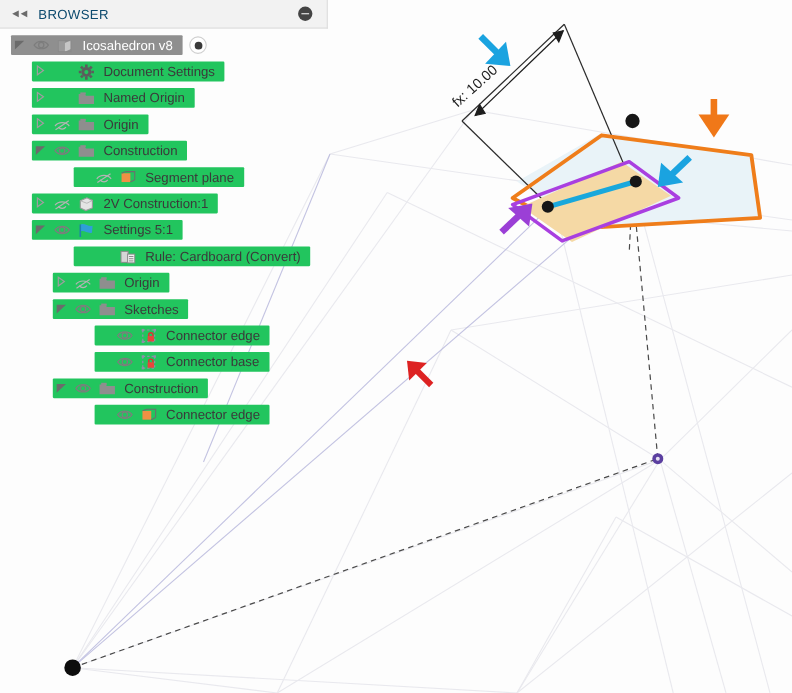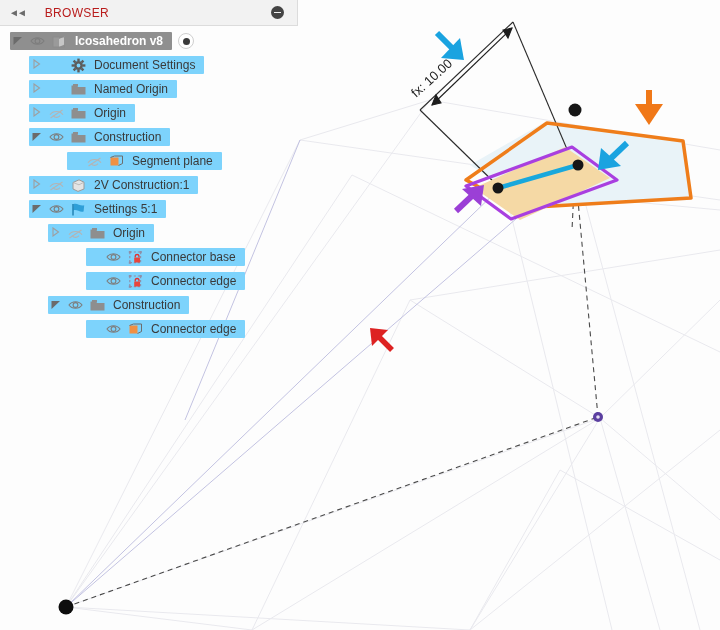--- a/index.html
+++ b/index.html
@@ -46,23 +46,23 @@
   }
   #browser-header .collapse-arrows {
     margin-left: 9px;
     font-size: 10px;
     color: #6b6b6b;
     letter-spacing: -2px;
     line-height: 1;
     user-select: none;
   }
   #browser-header .title {
-    margin-left: 20px;
+    margin-left: 10px;
     font-size: 12px;
-    color: #b91c1c;
+    color: #0c4a6e;
     letter-spacing: 0.3px;
   }
   #browser-header .minimize {
     position: absolute;
     right: 13px; top: 6px;
     width: 13px; height: 13px;
     border-radius: 50%;
     background: #444;
     display: flex;
     align-items: center;
@@ -82,28 +82,28 @@
     height: 24px;
     display: flex;
     align-items: center;
     position: relative;
     white-space: nowrap;
   }
   .row-chip {
     display: inline-flex;
     align-items: center;
     height: 18px;
-    background: #7dd3fc;
+    background: #22c55e;
     border-radius: 1px;
     padding-right: 7px;
   }
   .row-chip.selected {
     background: #8f8f8f;
   }
-  .row-chip.selected .label { color: #ffffff; font-weight: bold; }
+  .row-chip.selected .label { color: #ffffff; font-weight: normal; }
 
   .twisty {
     width: 16px;
     flex: 0 0 16px;
     text-align: center;
     font-size: 9px;
     color: #9a9a9a;
     line-height: 1;
     user-select: none;
   }
@@ -404,70 +404,104 @@
           </span>
           <span class="nicon">
             <svg width="15" height="15" viewBox="0 0 15 15">
               <use href="#ic-connector"></use>
             </svg>
           </span>
           <span class="label">Settings 5:1</span>
         </span>
       </div>
       <div class="node-row">
+        <span class="ind" style="width: 67px;"></span>
+        <span class="row-chip">
+          <span class="twisty"></span>
+          <span class="eye"></span>
+          <span class="nicon">
+            <svg width="15" height="15" viewBox="0 0 15 15">
+              <use href="#ic-rule"></use>
+            </svg>
+          </span>
+          <span class="label">Rule: Cardboard (Convert)</span>
+        </span>
+      </div>
+      <div class="node-row">
         <span class="ind" style="width: 48px;"></span>
         <span class="row-chip">
           <span class="twisty"><svg width="10" height="10" viewBox="0 0 10 10">
               <use href="#ic-twisty-closed"></use>
             </svg></span>
           <span class="eye">
             <svg width="15" height="15" viewBox="0 0 15 15">
               <use href="#ic-eye-hidden"></use>
             </svg>
           </span>
           <span class="nicon">
             <svg width="15" height="15" viewBox="0 0 15 15">
               <use href="#ic-folder"></use>
             </svg>
           </span>
           <span class="label">Origin</span>
         </span>
       </div>
       <div class="node-row">
+        <span class="ind" style="width: 48px;"></span>
+        <span class="row-chip">
+          <span class="twisty open">
+            <svg width="10" height="10" viewBox="0 0 10 10">
+              <use href="#ic-twisty-open"></use>
+            </svg>
+          </span>
+          <span class="eye">
+            <svg width="15" height="15" viewBox="0 0 15 15">
+              <use href="#ic-eye-visible"></use>
+            </svg>
+          </span>
+          <span class="nicon">
+            <svg width="15" height="15" viewBox="0 0 15 15">
+              <use href="#ic-folder"></use>
+            </svg>
+          </span>
+          <span class="label">Sketches</span>
+        </span>
+      </div>
+      <div class="node-row">
         <span class="ind" style="width: 86px;"></span>
         <span class="row-chip">
           <span class="twisty"></span>
           <span class="eye">
             <svg width="15" height="15" viewBox="0 0 15 15">
               <use href="#ic-eye-visible"></use>
             </svg>
           </span>
           <span class="nicon">
             <svg width="15" height="15" viewBox="0 0 15 15">
               <use href="#ic-sketch-locked"></use>
             </svg>
           </span>
+          <span class="label">Connector edge</span>
+        </span>
+      </div>
+      <div class="node-row">
+        <span class="ind" style="width: 86px;"></span>
+        <span class="row-chip">
+          <span class="twisty"></span>
+          <span class="eye">
+            <svg width="15" height="15" viewBox="0 0 15 15">
+              <use href="#ic-eye-visible"></use>
+            </svg>
+          </span>
+          <span class="nicon">
+            <svg width="15" height="15" viewBox="0 0 15 15">
+              <use href="#ic-sketch-locked"></use>
+            </svg>
+          </span>
           <span class="label">Connector base</span>
-        </span>
-      </div>
-      <div class="node-row">
-        <span class="ind" style="width: 86px;"></span>
-        <span class="row-chip">
-          <span class="twisty"></span>
-          <span class="eye">
-            <svg width="15" height="15" viewBox="0 0 15 15">
-              <use href="#ic-eye-visible"></use>
-            </svg>
-          </span>
-          <span class="nicon">
-            <svg width="15" height="15" viewBox="0 0 15 15">
-              <use href="#ic-sketch-locked"></use>
-            </svg>
-          </span>
-          <span class="label">Connector edge</span>
         </span>
       </div>
       <div class="node-row">
         <span class="ind" style="width: 48px;"></span>
         <span class="row-chip">
           <span class="twisty open">
             <svg width="10" height="10" viewBox="0 0 10 10">
               <use href="#ic-twisty-open"></use>
             </svg>
           </span>

